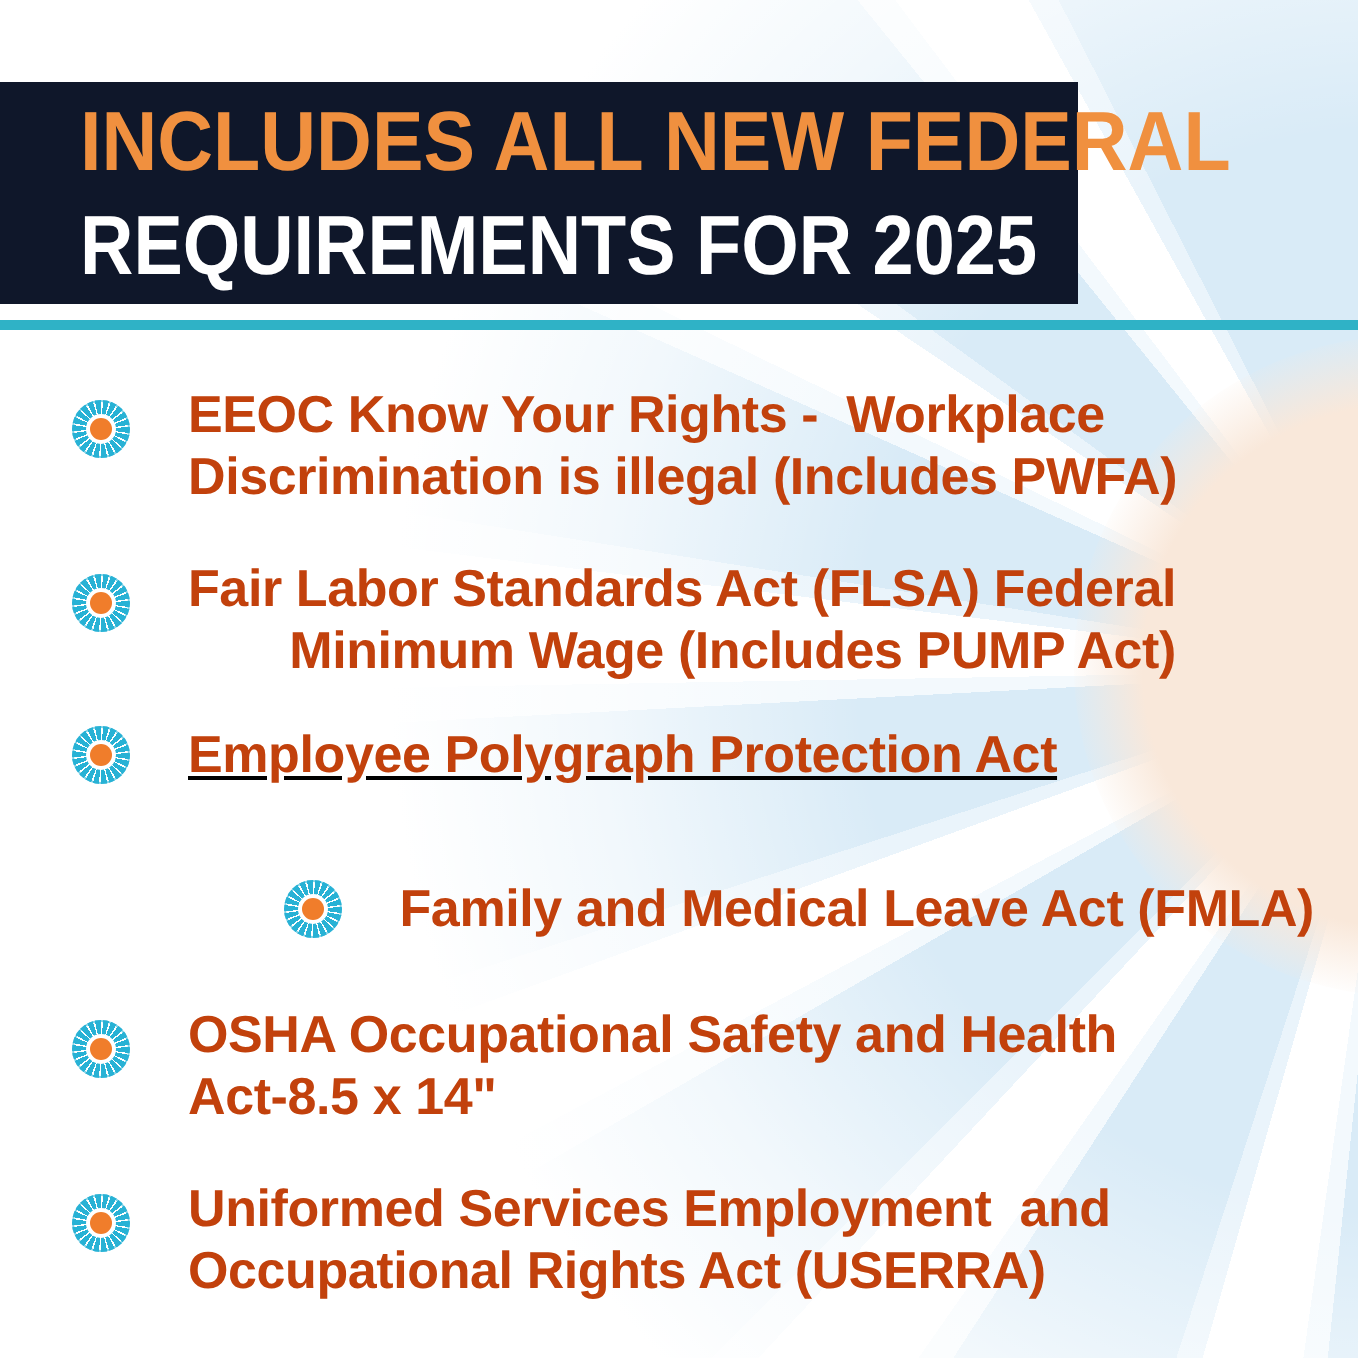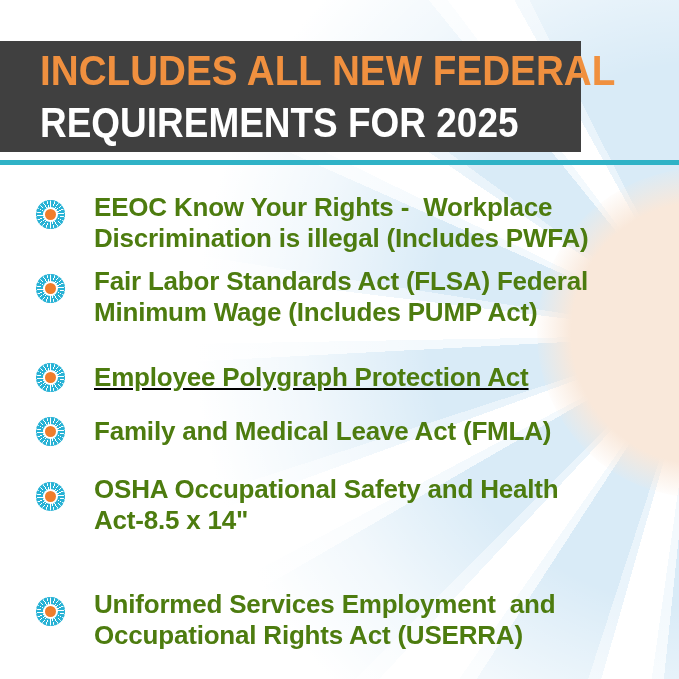--- a/index.html
+++ b/index.html
@@ -21,52 +21,52 @@
       rgba(255,255,255,0) 0px, rgba(255,255,255,0) 270px,
       rgba(255,255,255,0.65) 400px, #ffffff 505px);
   }
   .bg-sun{
     position:absolute;left:537px;top:168px;width:330px;height:330px;border-radius:50%;
     background:radial-gradient(circle at 50% 50%,
       #f9e8da 0%, #f9e8da 56%, rgba(249,232,218,0) 72%);
   }
   
   .banner{
-    position:absolute;left:0;top:41px;width:581px;height:111px;
-    background:#404040;
+    position:absolute;left:0;top:41px;width:539px;height:111px;
+    background:#0f172a;
     display:flex;flex-direction:column;justify-content:center;
     padding-left:40px;box-sizing:border-box;gap:4px;
   }
   .banner-line{font-weight:700;font-size:42px;line-height:1.12;white-space:nowrap;}
   .banner-line.l1{color:#f0903f;transform:scaleX(0.92);transform-origin:left center;}
   .banner-line.l2{color:#ffffff;transform:scaleX(0.88);transform-origin:left center;}
   .divider{
     position:absolute;left:0;top:160px;width:679px;height:5px;background:#2fb2c6;
   }
   
   .item-row{
     position:absolute;left:36px;right:22px;
     display:flex;align-items:center;gap:29px;
   }
-  .r1{top:192px;} .r2{top:266px;} .r3{top:362px;text-decoration:underline;}
-  .r4{top:416px;} .r5{top:474px;} .r6{top:589px;}
+  .r1{top:192px;} .r2{top:279px;text-align:right;} .r3{top:362px;text-decoration:underline;}
+  .r4{top:439px;justify-content:flex-end;} .r5{top:502px;} .r6{top:589px;}
   .bullet{
     width:29px;height:29px;border-radius:50%;flex-shrink:0;position:relative;
     background:repeating-conic-gradient(#ffffff 0deg 4deg, #28b2d5 4deg 16.36deg);
     box-shadow:inset 0 0 0 1px rgba(40,178,213,0.6);
   }
   .two-line .bullet{margin-bottom:18px;}
   .bullet::before{
     content:"";position:absolute;inset:7px;background:#ffffff;border-radius:50%;
   }
   .bullet::after{
     content:"";position:absolute;inset:9px;background:#f07d2b;border-radius:50%;
   }
   .item-text{
-    color:#4d7c0f;font-weight:700;font-size:26px;line-height:1.2;
+    color:#c2410c;font-weight:700;font-size:26px;line-height:1.2;
     letter-spacing:-0.2px;white-space:pre-wrap;
   }
 </style>
 </head>
 <body>
 
 <div class="bg-rays"></div>
 <div class="bg-fade"></div>
 <div class="bg-sun"></div>
 

